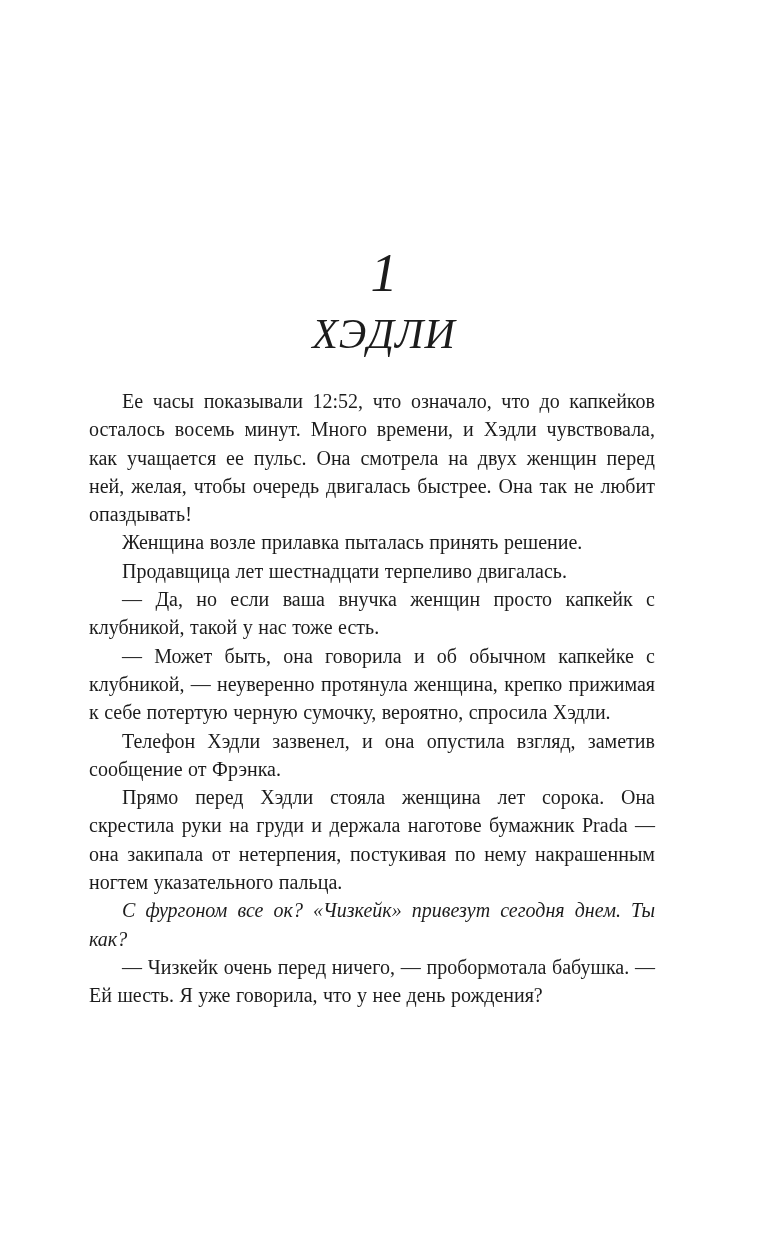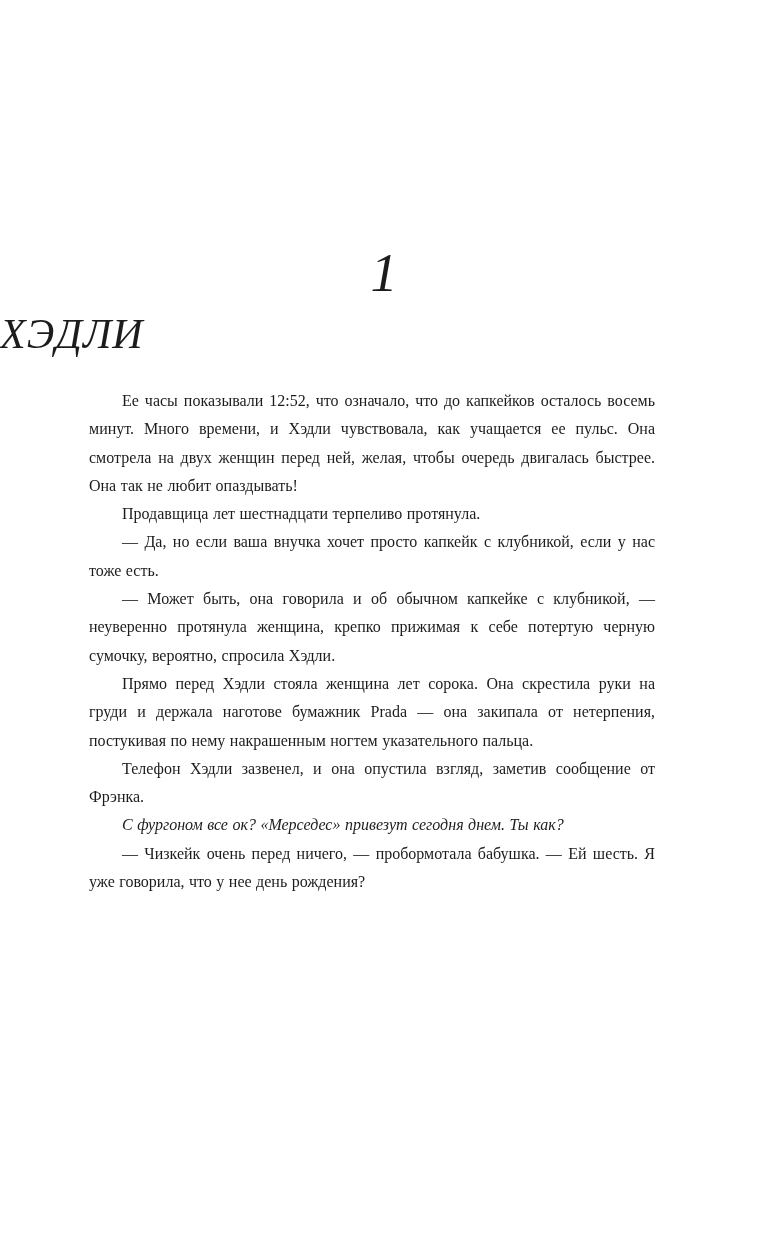--- a/index.html
+++ b/index.html
@@ -25,37 +25,37 @@
     font-style: italic;
     font-size: 54px;
     line-height: 54px;
     font-weight: 400;
   }
   .chapter-title {
     position: absolute;
     top: 312px;
     left: 0;
     width: 100%;
-    text-align: left;
+    text-align: center;
     font-style: italic;
     font-size: 42px;
     line-height: 44px;
     letter-spacing: 1px;
     font-weight: 400;
   }
   .body-text {
     position: absolute;
     top: 387px;
     left: 89px;
     width: 566px;
   }
   .body-text p {
     margin: 0;
     padding: 0;
-    font-size: 16px;
+    font-size: 20px;
     line-height: 28.3px;
     text-align: justify;
     text-indent: 33px;
     hyphens: auto;
     -webkit-hyphens: auto;
     word-spacing: 0.5px;
   }
   .body-text p.italic {
     font-style: italic;
   }
@@ -64,22 +64,23 @@
 <body>
 
 <div class="page">
 
   <div class="chapter-number">1</div>
 
   <div class="chapter-title">ХЭДЛИ</div>
 
   <div class="body-text">
     <p>Ее часы показывали 12:52, что означало, что до капкейков осталось восемь минут. Много времени, и Хэдли чувствовала, как учащается ее пульс. Она смотрела на двух женщин перед ней, желая, чтобы очередь двигалась быстрее. Она так не любит опаздывать!</p>
-    <p>Продавщица лет шестнадцати терпеливо протянула.</p>
-    <p>— Да, но если ваша внучка хочет просто капкейк с клубникой, если у нас тоже есть.</p>
+    <p>Женщина возле прилавка пыталась принять решение.</p>
+    <p>Продавщица лет шестнадцати терпеливо двигалась.</p>
+    <p>— Да, но если ваша внучка женщин просто капкейк с клубникой, такой у нас тоже есть.</p>
     <p>— Может быть, она говорила и об обычном капкейке с клубникой, — неуверенно протянула женщина, крепко прижимая к себе потертую черную сумочку, вероятно, спросила Хэдли.</p>
+    <p>Телефон Хэдли зазвенел, и она опустила взгляд, заметив сообщение от Фрэнка.</p>
     <p>Прямо перед Хэдли стояла женщина лет сорока. Она скрестила руки на груди и держала наготове бумажник Prada — она закипала от нетерпения, постукивая по нему накрашенным ногтем указательного пальца.</p>
-    <p>Телефон Хэдли зазвенел, и она опустила взгляд, заметив сообщение от Фрэнка.</p>
-    <p class="italic">С фургоном все ок? «Мерседес» привезут сегодня днем. Ты как?</p>
+    <p class="italic">С фургоном все ок? «Чизкейк» привезут сегодня днем. Ты как?</p>
     <p>— Чизкейк очень перед ничего, — пробормотала бабушка. — Ей шесть. Я уже говорила, что у нее день рождения?</p>
   </div>
 
 </div>
 
 </body></html>

